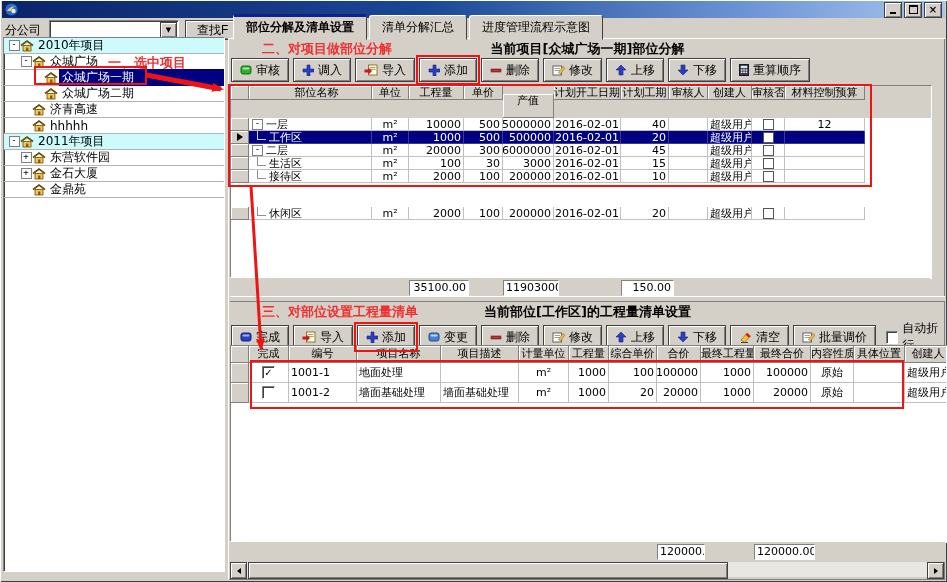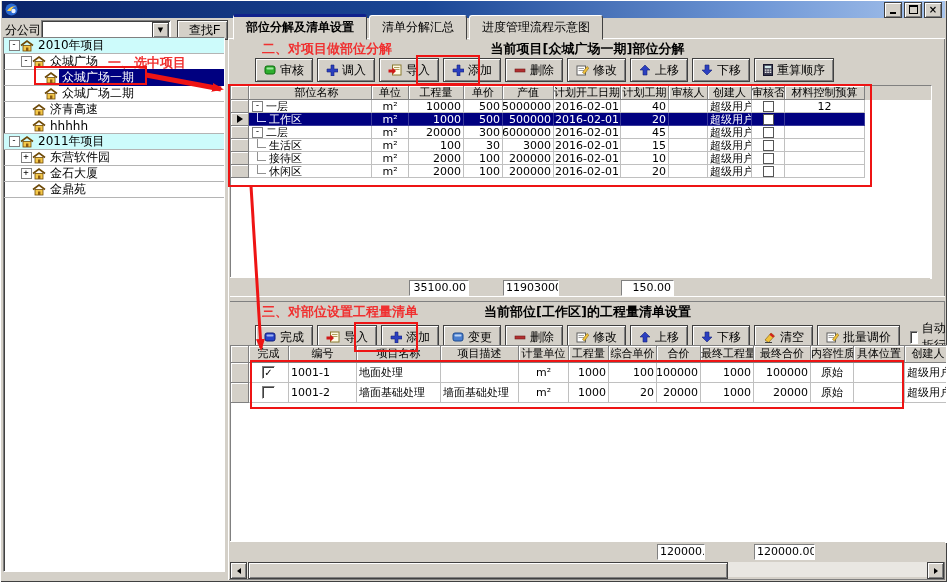--- a/index.html
+++ b/index.html
@@ -13,21 +13,21 @@
   .app-ico{width:13px;height:13px;flex:0 0 auto;}
   .tb-btns{margin-left:auto;display:flex;gap:2px;}
   .tb-btn{width:16px;height:14px;background:#d4d0c8;border:1px solid #404040;
     box-shadow:inset 1px 1px #fff,inset -1px -1px #808080;display:flex;align-items:center;justify-content:center;
     color:#000;font-size:9px;font-weight:bold;line-height:1;}
   .glyph-min{width:6px;height:2px;background:#000;margin-top:7px;}
   .glyph-max{width:7px;height:6px;border:1px solid #000;border-top:2px solid #000;}
   .glyph-close{font-size:10px;font-weight:bold;}
   
   .filter-row{position:absolute;left:5px;top:20px;display:flex;align-items:center;}
-  .filter-label{font-size:12px;margin-right:0;}
+  .filter-label{font-size:12px;margin-right:8px;}
   .combo{width:128px;height:18px;background:#fff;border:1px solid;border-color:#808080 #fff #fff #808080;
     box-shadow:inset 1px 1px #404040;position:relative;}
   .combo-arrow{position:absolute;right:1px;top:1px;bottom:1px;width:15px;background:#d4d0c8;
     border:1px solid #404040;box-shadow:inset 1px 1px #fff,inset -1px -1px #808080;
     display:flex;align-items:center;justify-content:center;font-size:7px;}
   .search-btn{margin-left:6px;height:20px;display:flex;align-items:center;gap:4px;padding:0 7px;
     background:#d4d0c8;border:1px solid #404040;box-shadow:inset 1px 1px #fff,inset -1px -1px #808080;font-size:12px;}
   .tree-panel{position:absolute;left:3px;top:37px;width:220px;height:533px;background:#fff;
     border:1px solid;border-color:#808080 #fff #fff #808080;box-shadow:inset 1px 1px #404040;overflow:hidden;}
   .tree-row{display:flex;align-items:center;height:15px;border-bottom:1px solid #b4b4b4;white-space:nowrap;font-size:12px;}
@@ -42,21 +42,21 @@
   
   .tab-page{position:absolute;left:228px;top:38px;right:2px;bottom:2px;background:#d4d0c8;
     box-shadow:inset 1px 1px #fff,inset -1px -1px #808080;}
   .tab-strip{position:absolute;left:233px;top:17px;height:22px;display:flex;align-items:flex-end;gap:2px;}
   .tab{padding:3px 12px 3px;background:#d4d0c8;border:1px solid;border-color:#fff #404040 #d4d0c8 #fff;
     border-radius:3px 3px 0 0;font-size:12px;position:relative;top:1px;}
   .tab.active{border-top:3px solid #10218c;font-weight:bold;padding-top:2px;z-index:2;}
   .sec-header{position:absolute;height:17px;left:230px;right:2px;}
   .sec-step{position:absolute;left:32px;top:0;color:#f03030;font-weight:bold;font-size:13px;}
   .sec-title{position:absolute;left:0;right:0;text-align:center;font-weight:bold;font-size:13px;}
-  .toolbar{position:absolute;left:231px;display:flex;align-items:center;margin-left:24px;}
+  .toolbar{position:absolute;left:231px;display:flex;align-items:center;}
   .tbtn{height:24px;display:flex;align-items:center;gap:4px;padding:0 8px;margin-right:4px;
     background:#d4d0c8;border:1px solid #404040;box-shadow:inset 1px 1px #fff,inset -1px -1px #808080;
     font-size:12px;white-space:nowrap;}
   .ic{display:inline-flex;align-items:center;}
   .wrap-check{display:flex;align-items:center;gap:4px;margin-left:6px;font-size:12px;}
   .cb{width:11px;height:11px;background:#fff;border:1px solid;border-color:#808080 #fff #fff #808080;
     box-shadow:inset 1px 1px #404040;display:inline-flex;align-items:center;justify-content:center;
     font-size:10px;font-weight:bold;line-height:1;}
   
   .grid{position:absolute;background:#fff;border:1px solid;border-color:#808080 #fff #fff #808080;overflow:hidden;}
@@ -383,21 +383,21 @@
         <span>重算顺序</span>
       </button>
     </div>
   <div class="grid" style="left:230px;top:85px;width:700px;height:192px;" id="grid1">
       <div class="g-head">
         <div class="g-th ind" style="width: 18px; height: 14px; line-height: 13px;"></div>
         <div class="g-th" style="width: 123px; height: 14px; line-height: 13px; padding-left: 13px;">部位名称</div>
         <div class="g-th" style="width: 37px; height: 14px; line-height: 13px;">单位</div>
         <div class="g-th" style="width: 55px; height: 14px; line-height: 13px;">工程量</div>
         <div class="g-th" style="width: 39px; height: 14px; line-height: 13px;">单价</div>
-        <div class="g-th" style="width: 51px; height: 14px; line-height: 13px;">产值</div>
+        <div class="g-th" style="width: 51px; height: 24px; line-height: 13px; margin-top: 8px;">产值</div>
         <div class="g-th" style="width: 67px; height: 14px; line-height: 13px;">计划开工日期</div>
         <div class="g-th" style="width: 48px; height: 14px; line-height: 13px;">计划工期</div>
         <div class="g-th" style="width: 39px; height: 14px; line-height: 13px;">审核人</div>
         <div class="g-th" style="width: 44px; height: 14px; line-height: 13px;">创建人</div>
         <div class="g-th" style="width: 33px; height: 14px; line-height: 13px;">审核否</div>
         <div class="g-th" style="width: 80px; height: 14px; line-height: 13px;">材料控制预算</div>
       </div>
       <div class="g-tr" style="height: 13px;">
         <div class="g-td ind" style="width: 18px;"></div>
         <div class="g-td" style="width: 123px;">
@@ -488,21 +488,21 @@
         <div class="g-td al-r" style="width: 51px;">200000</div>
         <div class="g-td al-c" style="width: 67px;">2016-02-01</div>
         <div class="g-td al-r" style="width: 48px;">10</div>
         <div class="g-td" style="width: 39px;"></div>
         <div class="g-td" style="width: 44px;">超级用户</div>
         <div class="g-td al-c" style="width: 33px;">
           <span class="mini-cb"></span>
         </div>
         <div class="g-td al-c" style="width: 80px;"></div>
       </div>
-      <div class="g-tr" style="height: 13px;">
+      <div class="g-tr" style="height: 13px; margin-top: 24px;">
         <div class="g-td ind" style="width: 18px;"></div>
         <div class="g-td" style="width: 123px;">
           <span class="conn"></span>
           <span>休闲区</span>
         </div>
         <div class="g-td al-c" style="width: 37px;">m²</div>
         <div class="g-td al-r" style="width: 55px;">2000</div>
         <div class="g-td al-r" style="width: 39px;">100</div>
         <div class="g-td al-r" style="width: 51px;">200000</div>
         <div class="g-td al-c" style="width: 67px;">2016-02-01</div>

